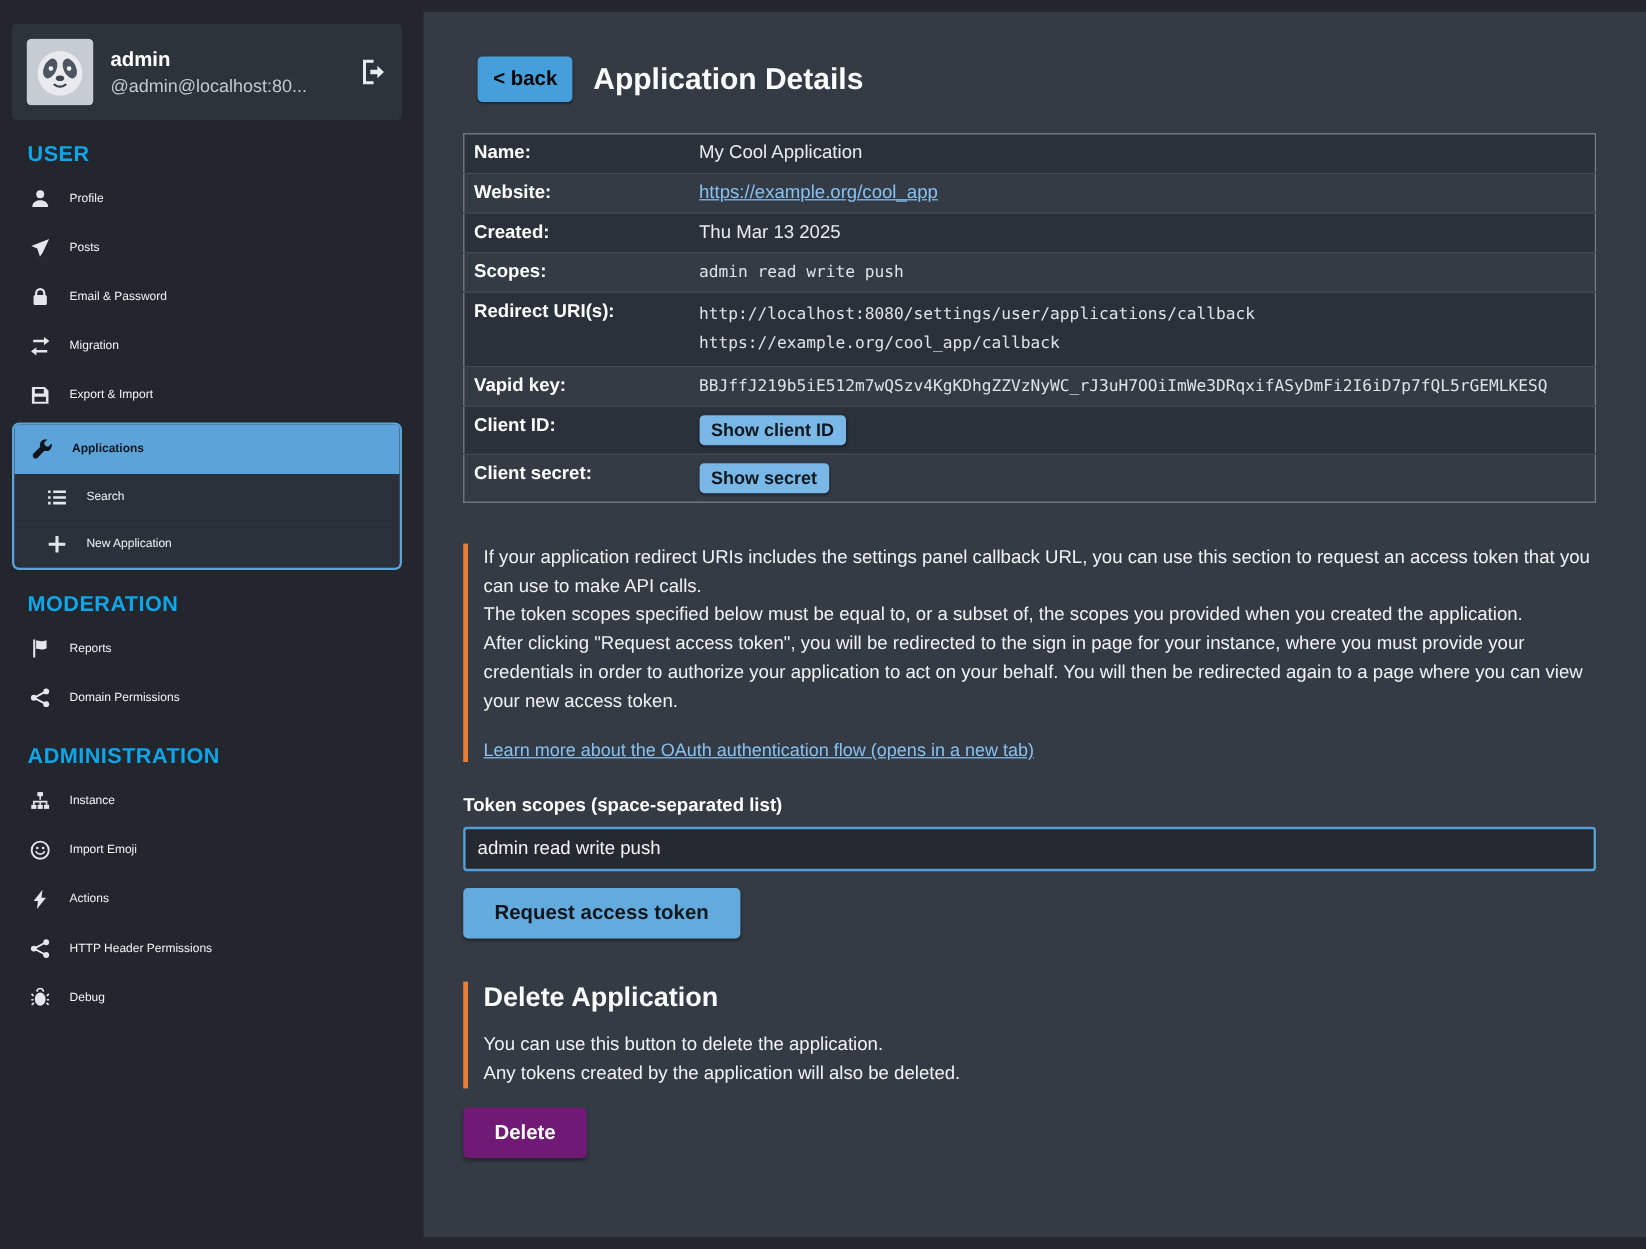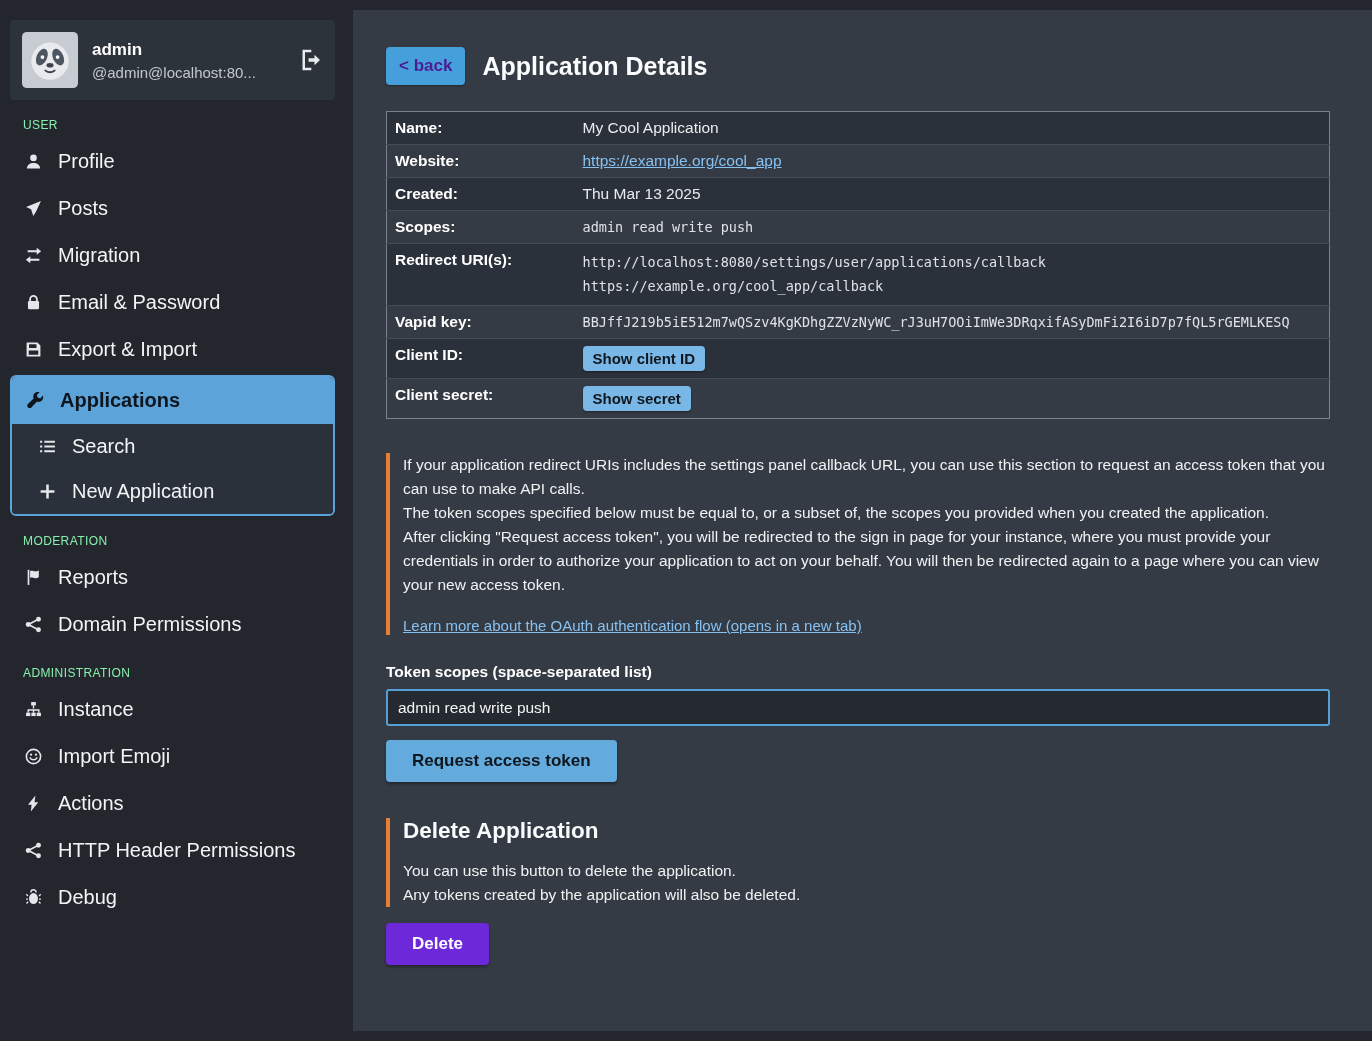--- a/index.html
+++ b/index.html
@@ -24,48 +24,48 @@
     padding: 12px; margin: 10px 0 10px;
   }
   .avatar { width: 56px; height: 56px; border-radius: 4px; overflow: hidden; flex-shrink: 0; }
   .user-meta { min-width: 0; }
   .user-name { font-weight: bold; font-size: 17px; color: #ffffff; margin-bottom: 4px; }
   .user-handle { font-size: 15px; color: #c3c8ce; white-space: nowrap; overflow: hidden; }
   .logout { margin-left: auto; color: #e9ecef; width: 22px; height: 22px; cursor: pointer; flex-shrink: 0; }
   .logout svg { width: 22px; height: 22px; }
 
   .section-label {
-    color: #86efac; font-size: 12px; font-weight: normal;
+    color: #0ea5e9; font-size: 18px; font-weight: bold;
     letter-spacing: 0.4px; margin: 18px 0 6px 13px;
   }
   .nav-item {
     display: flex; align-items: center; gap: 15px;
     padding: 12px 14px; border-radius: 4px;
-    color: #f2f4f6; font-size: 20px; cursor: pointer;
+    color: #f2f4f6; font-size: 10px; cursor: pointer;
   }
   .nav-item .icon { width: 19px; height: 17px; display: inline-flex; justify-content: center; color: #e3e6ea; flex-shrink: 0; }
   .nav-item .icon svg { width: 17px; height: 17px; }
   .active-group { border: 2px solid #5ba3d9; border-radius: 6px; overflow: hidden; margin: 2px 0; }
   .nav-item.active { background: #5ba3d9; color: #0e151c; font-weight: bold; border-radius: 0; }
   .nav-item.active .icon { color: #0e151c; }
   .nav-item.sub { background: #2b313a; border-radius: 0; padding: 11px 14px 11px 26px; }
 
   
   .main {
     flex: 1;
     margin: 10px 0 10px 8px;
     background: #353b44;
     padding: 37px 42px 0 33px;
     overflow: hidden;
   }
   .back-row { display: flex; align-items: center; gap: 17px; margin-bottom: 26px; }
   .back-btn {
-    background: #459fda; color: #4c1d95; font-weight: bold; font-size: 17px;
+    background: #459fda; color: #000000; font-weight: bold; font-size: 17px;
     font-family: inherit; border: none; border-radius: 4px; padding: 9px 13px;
-    cursor: pointer; box-shadow: 0 1px 2px rgba(0,0,0,0.35);
+    cursor: pointer; box-shadow: 0 1px 2px rgba(0,0,0,0.35); margin-left: 12px;
   }
   .page-title { font-size: 25px; font-weight: bold; color: #fbfcfd; margin: 0; }
 
   table.details {
     width: 100%; border-collapse: collapse;
     border: 1px solid #7a828c;
     margin-bottom: 34px;
   }
   table.details tr:nth-child(odd) { background: #2b313a; }
   table.details tr:nth-child(even) { background: #353b44; }
@@ -102,21 +102,21 @@
   }
   .request-btn {
     margin-top: 14px;
     background: #64abdd; color: #0f161d; font-weight: bold; font-size: 17px;
     font-family: inherit; border: none; border-radius: 4px; padding: 11px 26px;
     cursor: pointer; box-shadow: 0 2px 3px rgba(0,0,0,0.35);
   }
   .delete-wrap { margin-top: 36px; }
   .delete-btn {
     margin-top: 16px;
-    background: #6d28d9; color: #ffffff; font-weight: bold; font-size: 17px;
+    background: #701a75; color: #ffffff; font-weight: bold; font-size: 17px;
     font-family: inherit; border: none; border-radius: 4px; padding: 11px 26px;
     cursor: pointer; box-shadow: 0 2px 3px rgba(0,0,0,0.35);
   }
 </style>
 </head>
 <body>
 
 <div class="app">
 
   <aside class="sidebar">
@@ -161,33 +161,33 @@
         <span class="icon">
             <svg viewBox="0 0 16 16" fill="currentColor">
               <path d="M15 1 1 6.5l4.7 2.1L7.8 15l2.4-3.8L15 1z"></path>
             </svg>
           </span>
         <span>Posts</span>
       </div>
       <div class="nav-item">
         <span class="icon">
             <svg viewBox="0 0 16 16" fill="currentColor">
-              <path d="M11 .8 15.2 4 11 7.2V5H2.5V3H11V.8zM5 8.8V11h8.5v2H5v2.2L.8 12 5 8.8z"></path>
-            </svg>
-          </span>
-        <span>Migration</span>
-      </div>
-      <div class="nav-item">
-        <span class="icon">
-            <svg viewBox="0 0 16 16" fill="currentColor">
               <path d="M4.8 6.5V5a3.2 3.2 0 0 1 6.4 0v1.5" fill="none" stroke="currentColor" stroke-width="1.7"></path>
               <rect x="2.8" y="6.5" width="10.4" height="7.8" rx="1.2"></rect>
             </svg>
           </span>
         <span>Email &amp; Password</span>
+      </div>
+      <div class="nav-item">
+        <span class="icon">
+            <svg viewBox="0 0 16 16" fill="currentColor">
+              <path d="M11 .8 15.2 4 11 7.2V5H2.5V3H11V.8zM5 8.8V11h8.5v2H5v2.2L.8 12 5 8.8z"></path>
+            </svg>
+          </span>
+        <span>Migration</span>
       </div>
       <div class="nav-item">
         <span class="icon">
             <svg viewBox="0 0 16 16" fill="currentColor">
               <path fill-rule="evenodd" d="M1.5 1.5h10.2l2.8 2.8v10.2H1.5V1.5zm2.3 1.5v3.5h7V3zM3.5 9v4h9V9z"></path>
             </svg>
           </span>
         <span>Export &amp; Import</span>
       </div>
       <div class="active-group">

